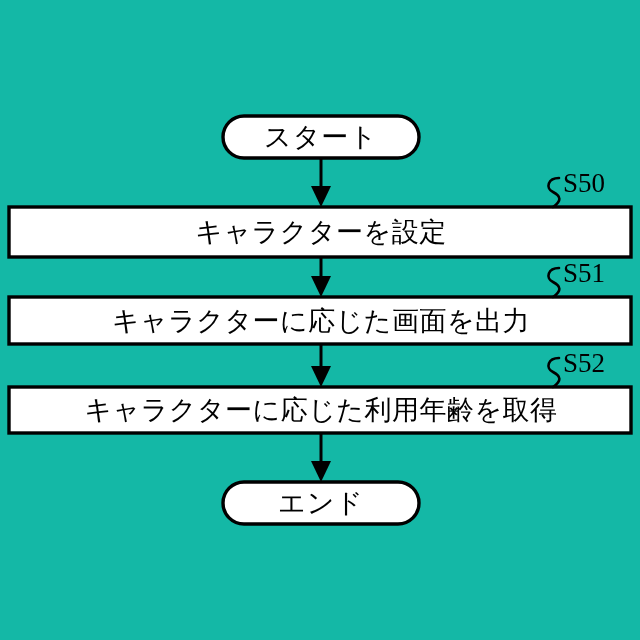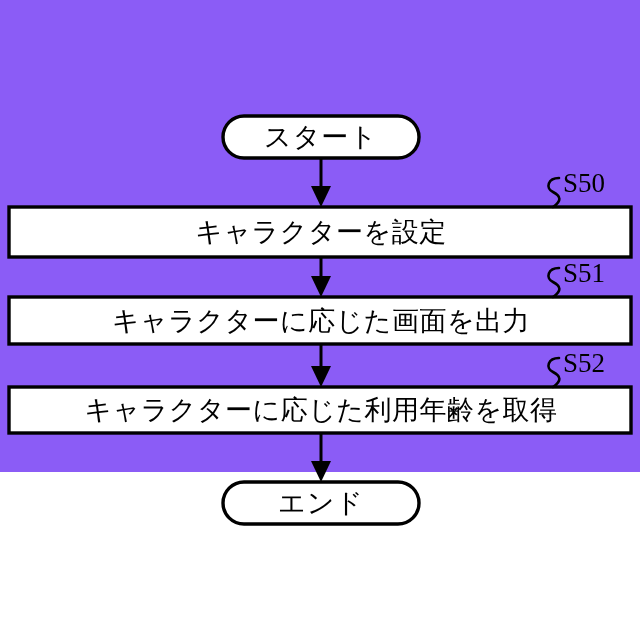--- a/index.html
+++ b/index.html
@@ -10,22 +10,22 @@
   }
   body {
     width: 640px;
     height: 640px;
     overflow: hidden;
     font-family: "Liberation Sans", sans-serif;
   }
   #flowchart-root {
     position: relative;
     width: 640px;
-    height: 472px;
-    background: #8b5cf6;
+    height: 640px;
+    background: #14b8a6;
   }
   svg.diagram {
     position: absolute;
     left: 0;
     top: 0;
     width: 640px;
     height: 640px;
     display: block;
   }
   .term-text {

